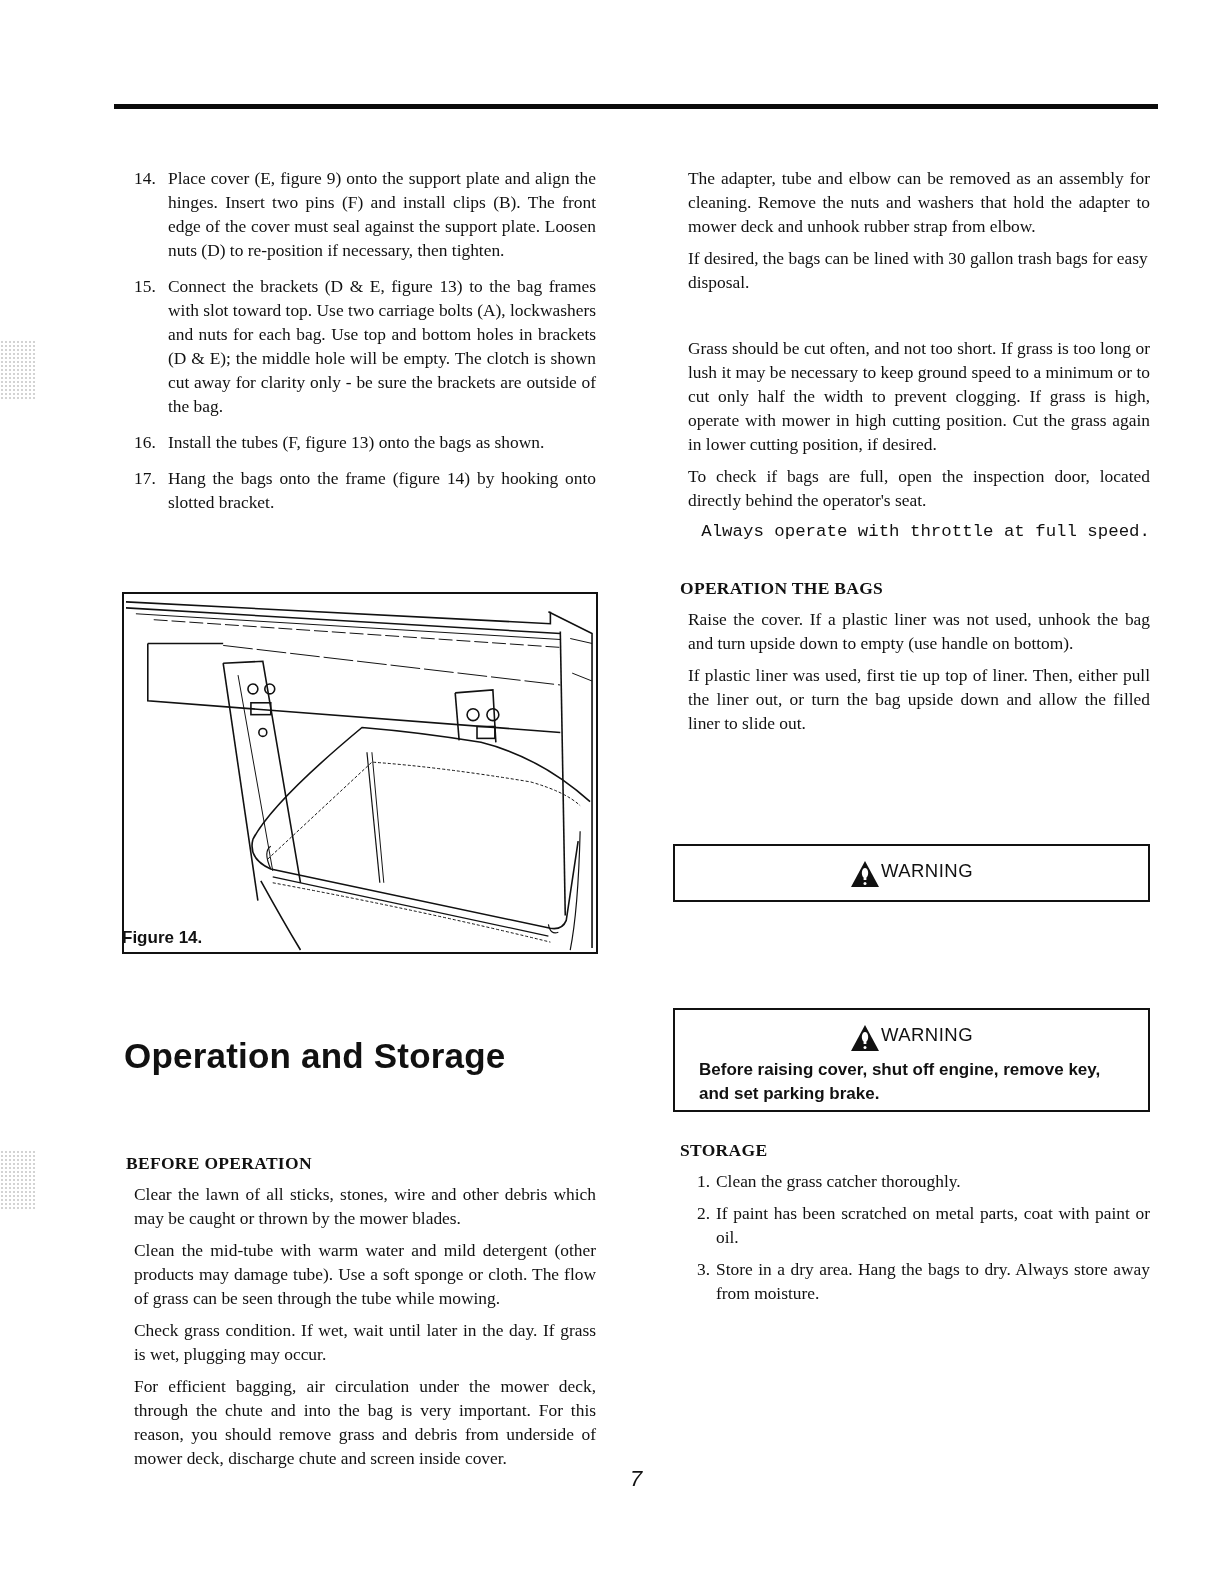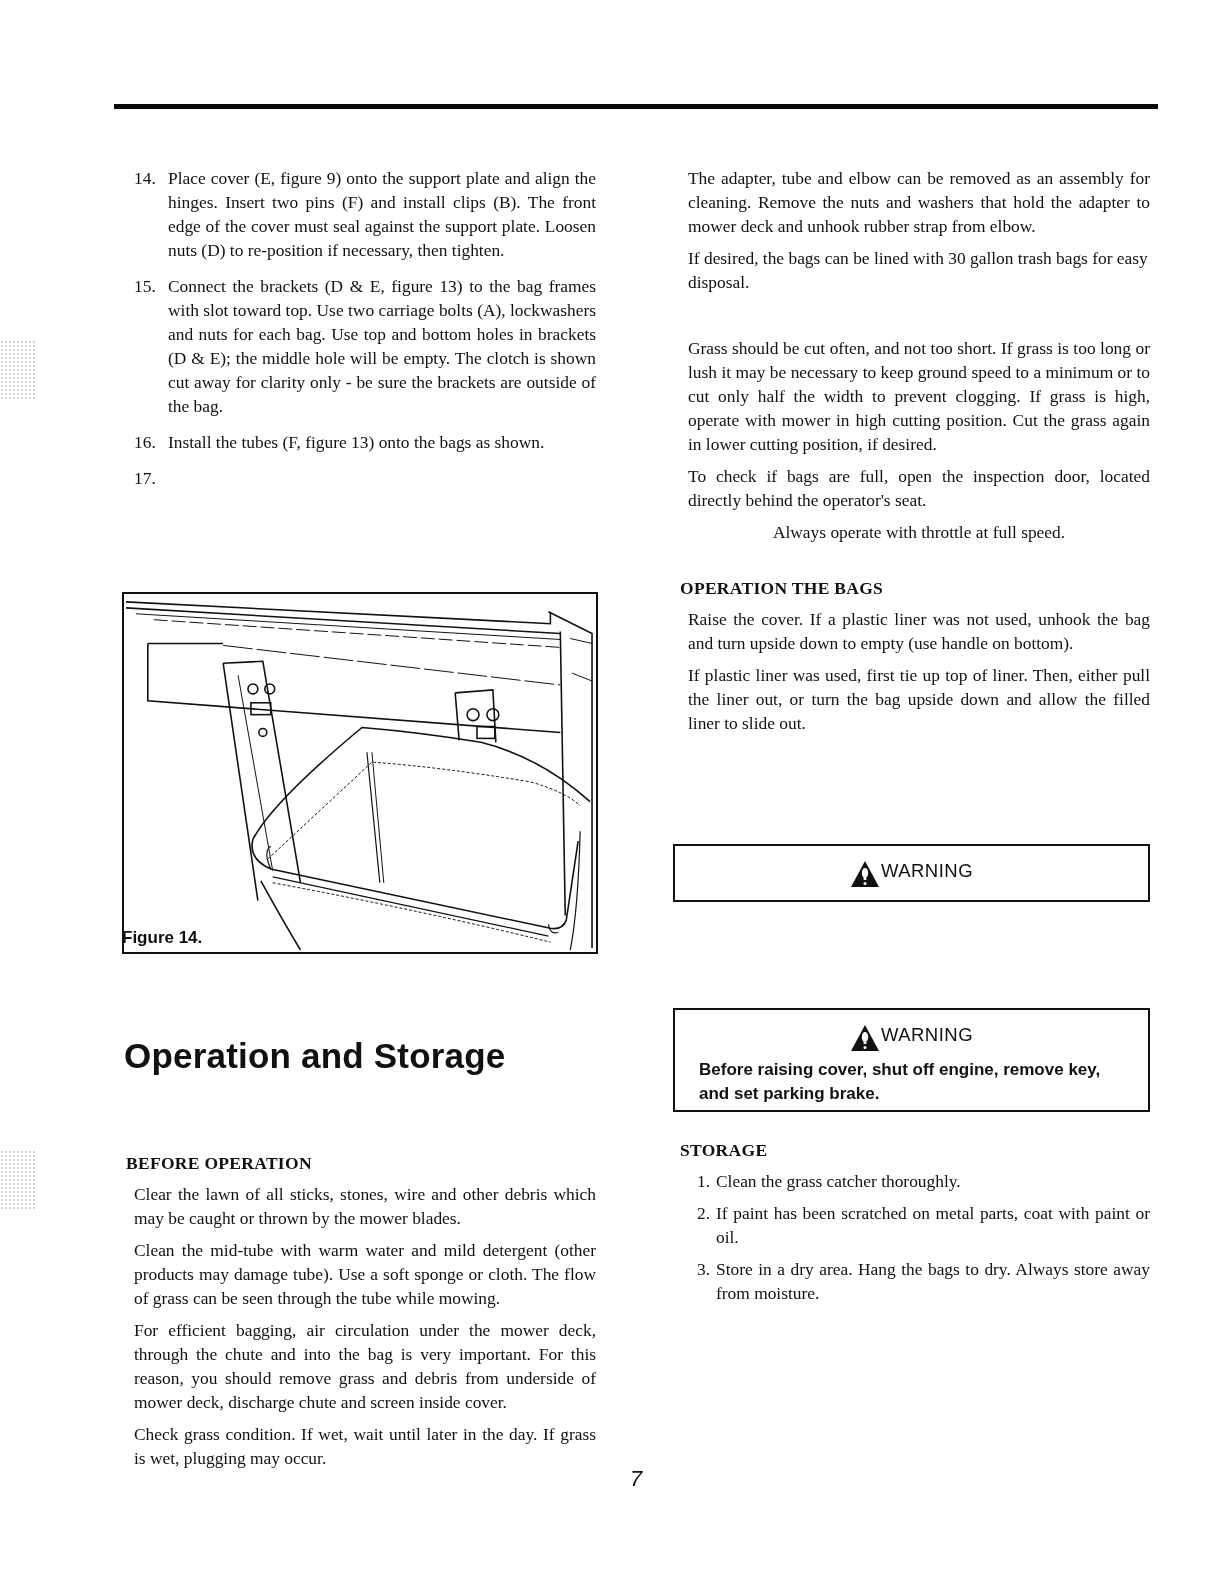--- a/index.html
+++ b/index.html
@@ -32,21 +32,21 @@
 <div class="scan-marks" style="top:340px;"></div>
 <div class="scan-marks" style="top:1150px;"></div>
 
 <div class="rule"></div>
 
 <div class="col col-left">
   <ol class="steps">
     <li><span class="num">14.</span><span>Place cover (E, figure 9) onto the support plate and align the hinges. Insert two pins (F) and install clips (B). The front edge of the cover must seal against the support plate. Loosen nuts (D) to re-position if necessary, then tighten.</span></li>
     <li><span class="num">15.</span><span>Connect the brackets (D &amp; E, figure 13) to the bag frames with slot toward top. Use two carriage bolts (A), lockwashers and nuts for each bag. Use top and bottom holes in brackets (D &amp; E); the middle hole will be empty. The clotch is shown cut away for clarity only - be sure the brackets are outside of the bag.</span></li>
     <li><span class="num">16.</span><span>Install the tubes (F, figure 13) onto the bags as shown.</span></li>
-    <li><span class="num">17.</span></li>
+    <li><span class="num">17.</span><span>Hang the bags onto the frame (figure 14) by hooking onto slotted bracket.</span></li>
   </ol>
 </div>
 
 <div class="figure">
   <svg viewBox="0 0 476 362" preserveAspectRatio="none" fill="none" stroke="#111" stroke-width="1.6">
 
     <path d="M2 8 L430 30 L430 18"></path>
     <path d="M2 14 L440 40"></path>
     <path d="M12 20 L440 46" stroke-width="1"></path>
     <path d="M30 26 L440 54" stroke-dasharray="14 4" stroke-width="1"></path>
@@ -90,32 +90,32 @@
   </svg>
 </div>
 <div class="fig-caption">Figure 14.</div>
 
 <div class="section-title">Operation and Storage</div>
 
 <div class="before-op">
   <div class="subhead">BEFORE OPERATION</div>
   <p class="para">Clear the lawn of all sticks, stones, wire and other debris which may be caught or thrown by the mower blades.</p>
   <p class="para">Clean the mid-tube with warm water and mild detergent (other products may damage tube). Use a soft sponge or cloth. The flow of grass can be seen through the tube while mowing.</p>
+  <p class="para">Check grass condition. If wet, wait until later in the day. If grass is wet, plugging may occur.</p>
   <p class="para">For efficient bagging, air circulation under the mower deck, through the chute and into the bag is very important. For this reason, you should remove grass and debris from underside of mower deck, discharge chute and screen inside cover.</p>
-  <p class="para">Check grass condition. If wet, wait until later in the day. If grass is wet, plugging may occur.</p>
 </div>
 
 <div class="col col-right">
   <p class="para">The adapter, tube and elbow can be removed as an assembly for cleaning. Remove the nuts and washers that hold the adapter to mower deck and unhook rubber strap from elbow.</p>
   <p class="para" style="text-align:left;">If desired, the bags can be lined with 30 gallon trash bags for easy disposal.</p>
 
   <div style="height:26px;"></div>
   <p class="para">Grass should be cut often, and not too short. If grass is too long or lush it may be necessary to keep ground speed to a minimum or to cut only half the width to prevent clogging. If grass is high, operate with mower in high cutting position. Cut the grass again in lower cutting position, if desired.</p>
   <p class="para">To check if bags are full, open the inspection door, located directly behind the operator's seat.</p>
-  <p class="para" style="text-align:center;">Always operate with throttle at full speed.</p>
+  <p class="para" style="text-align:right;font-family:Liberation Mono, monospace;">Always operate with throttle at full speed.</p>
 
   <div style="height:26px;"></div>
   <div class="subhead">OPERATION THE BAGS</div>
   <p class="para">Raise the cover. If a plastic liner was not used, unhook the bag and turn upside down to empty (use handle on bottom).</p>
   <p class="para">If plastic liner was used, first tie up top of liner. Then, either pull the liner out, or turn the bag upside down and allow the filled liner to slide out.</p>
 </div>
 
 <div class="warn-box" style="top:844px;">
   <div class="warn-head">
     <svg viewBox="0 0 30 28">

